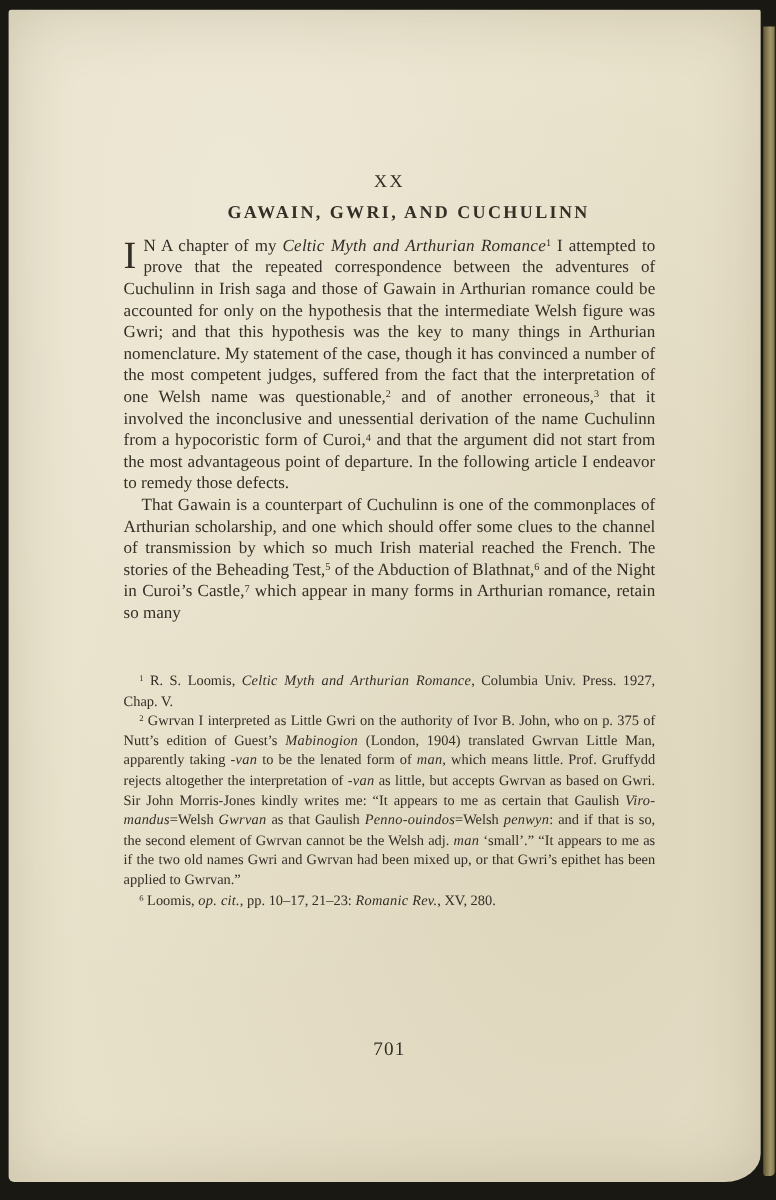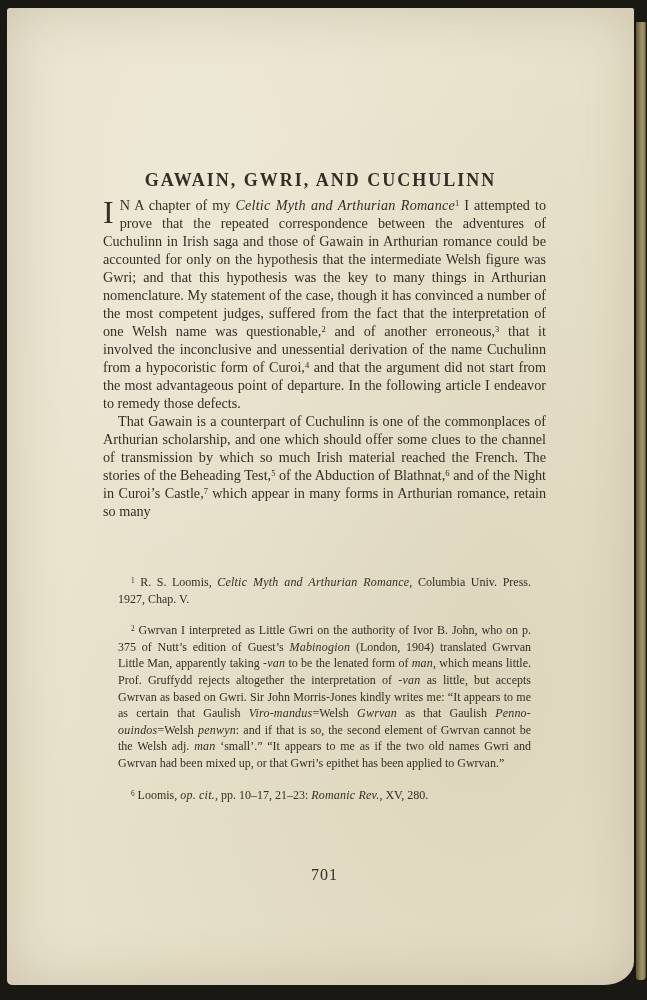--- a/index.html
+++ b/index.html
@@ -36,48 +36,49 @@
     background: linear-gradient(to right, #5f5538 0%, #7c714a 25%, #a2966a 60%, #8d8157 85%, #4d452c 100%);
     border-radius: 0 0 4px 3px;
   }
   .text-col { position: absolute; left: 96px; width: 443px; }
   .chapter-number {
     position: absolute; left: 96px; width: 443px; top: 136px;
     text-align: center;
     font-size: 15px; letter-spacing: 2px;
   }
   .chapter-title {
-    position: absolute; left: 92px; width: 443px; top: 162px;
+    position: absolute; left: 112px; width: 443px; top: 162px;
     text-align: center;
-    font-size: 18px; font-weight: bold; letter-spacing: 2px;
+    font-size: 15px; font-weight: bold; letter-spacing: 2px;
     white-space: nowrap;
   }
   .body-text { top: 188px; font-size: 14.2px; line-height: 18px; text-align: justify; }
   .para { margin: 0; }
   .para.indented { text-indent: 15px; }
   .dropcap {
     float: left;
     font-size: 32px; line-height: 28px;
     padding: 2px 6px 0 0;
     font-weight: normal;
   }
   .footnotes { top: 551px; font-size: 12px; line-height: 16.6px; text-align: justify; }
-  .fn { text-indent: 13px; margin: 15px; }
+  .fn { text-indent: 13px; margin: 0; }
   sup { font-size: 0.6em; line-height: 0; vertical-align: 0.45em; letter-spacing: 0; }
   i { letter-spacing: 0.2px; }
   .page-number {
     position: absolute; left: 96px; width: 443px; top: 858px;
     text-align: center; font-size: 16px; letter-spacing: 1px;
   }
 </style>
 </head>
 <body>
 
 <div class="paper">
 
+  <div class="chapter-number">XX</div>
 
   <div class="chapter-title">GAWAIN, GWRI, AND CUCHULINN</div>
 
   <div class="text-col body-text">
     <p class="para">
       <span class="dropcap">I</span><span>N A chapter of my <i>Celtic Myth and Arthurian Romance</i><sup>1</sup> I attempted to prove that the repeated correspondence between the adventures of Cuchulinn in Irish saga and those of Gawain in Arthurian romance could be accounted for only on the hypothesis that the intermediate Welsh figure was Gwri; and that this hypothesis was the key to many things in Arthurian nomenclature. My statement of the case, though it has convinced a number of the most competent judges, suffered from the fact that the interpretation of one Welsh name was questionable,<sup>2</sup> and of another erroneous,<sup>3</sup> that it involved the inconclusive and unessential derivation of the name Cuchulinn from a hypocoristic form of Curoi,<sup>4</sup> and that the argument did not start from the most advantageous point of departure.  In the following article I endeavor to remedy those defects.</span>
     </p>
     <p class="para indented">That Gawain is a counterpart of Cuchulinn is one of the commonplaces of Arthurian scholarship, and one which should offer some clues to the channel of transmission by which so much Irish material reached the French.  The stories of the Beheading Test,<sup>5</sup> of the Abduction of Blathnat,<sup>6</sup> and of the Night in Curoi’s Castle,<sup>7</sup> which appear in many forms in Arthurian romance, retain so many</p>
   </div>
 

